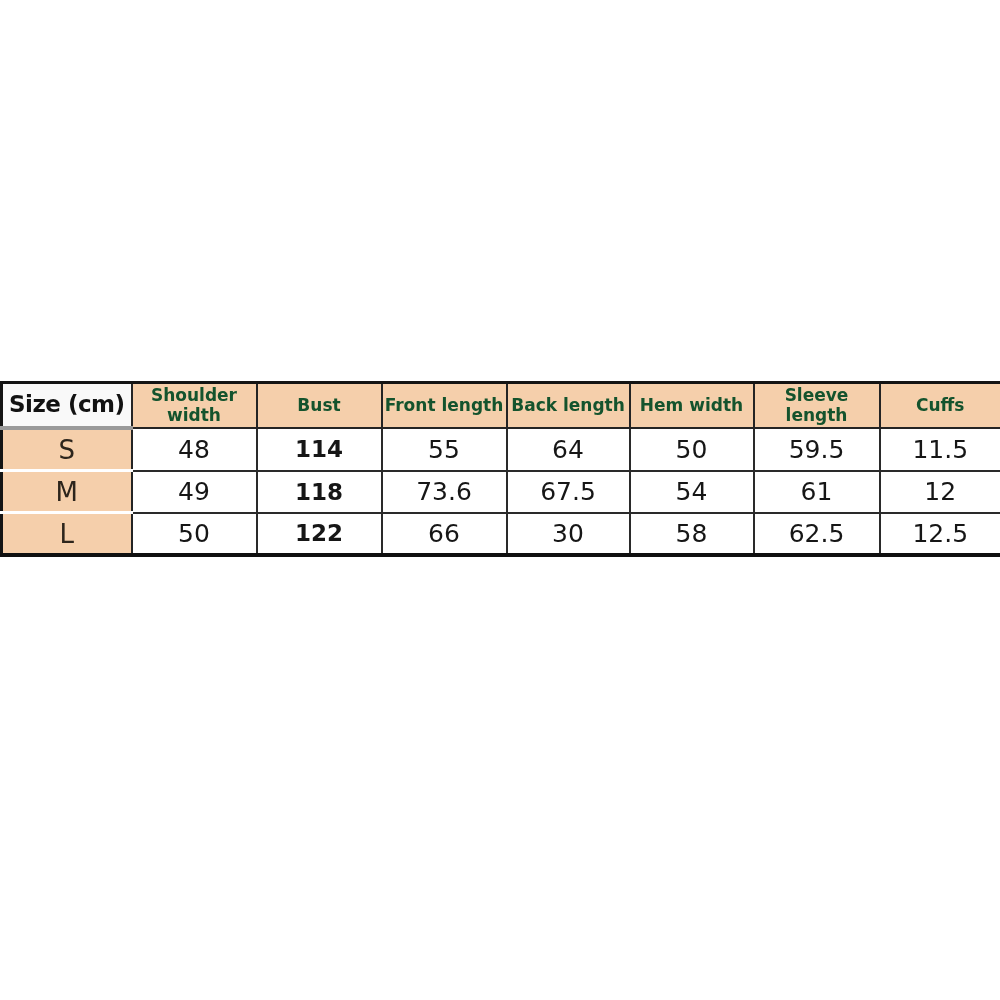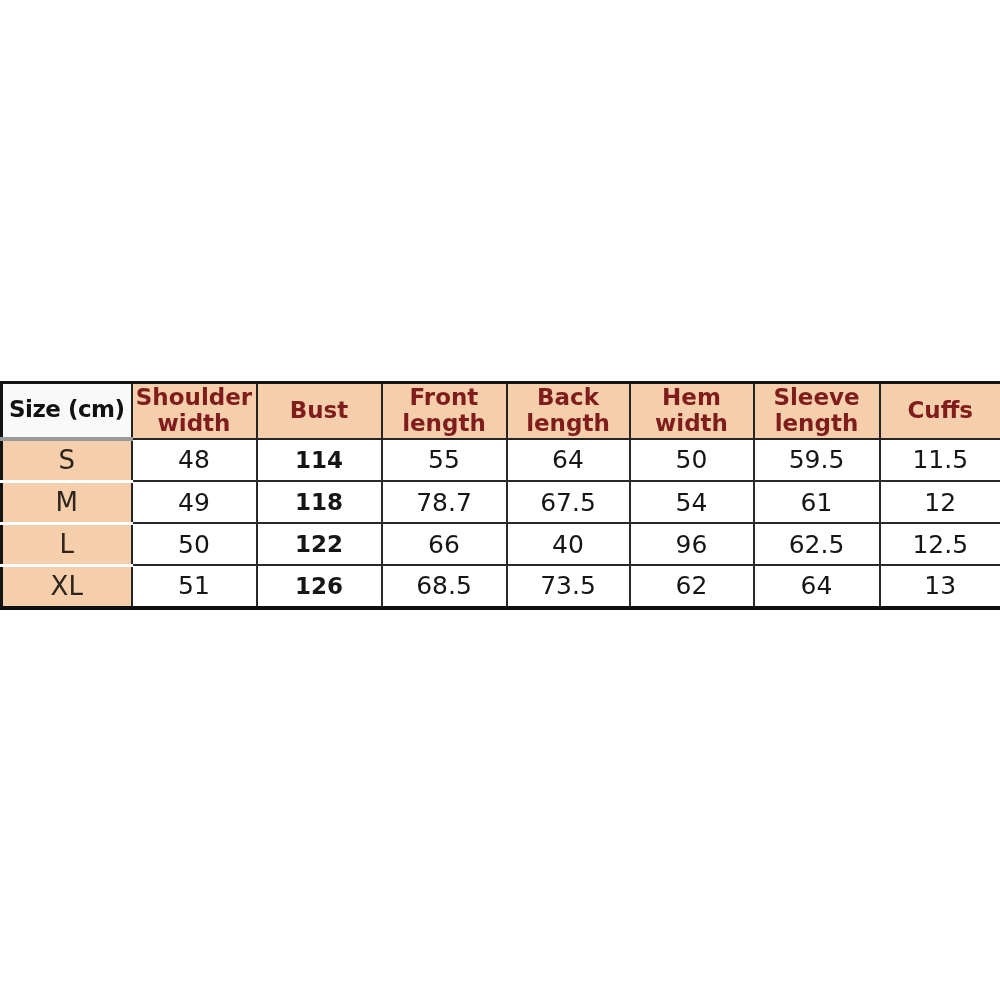--- a/index.html
+++ b/index.html
@@ -35,23 +35,23 @@
     vertical-align: middle;
     overflow: hidden;
     white-space: normal;
   }
   
   tr.header-row th {
     height: 40px;
     background: #f5cfab;
     border: 2px solid #242424;
     font-weight: bold;
-    font-size: 23px;
+    font-size: 17px;
     line-height: 1.12;
-    color: #7f1d1d;
+    color: #14532d;
     padding: 1px 2px;
   }
   tr.header-row th.corner {
     background: #f9f9f9;
     color: #121212;
     font-size: 23px;
     letter-spacing: -0.5px;
     border-top: none;
     border-left: none;
     border-bottom: 4px solid #9a9a9a;
@@ -116,44 +116,34 @@
         <td class="val">64</td>
         <td class="val">50</td>
         <td class="val">59.5</td>
         <td class="val">11.5</td>
       </tr>
 
       <tr class="data-row">
         <th class="size-cell">M</th>
         <td class="val">49</td>
         <td class="val bust">118</td>
-        <td class="val">78.7</td>
+        <td class="val">73.6</td>
         <td class="val">67.5</td>
         <td class="val">54</td>
         <td class="val">61</td>
         <td class="val">12</td>
       </tr>
 
       <tr class="data-row">
         <th class="size-cell">L</th>
         <td class="val">50</td>
         <td class="val bust">122</td>
         <td class="val">66</td>
-        <td class="val">40</td>
-        <td class="val">96</td>
+        <td class="val">30</td>
+        <td class="val">58</td>
         <td class="val">62.5</td>
         <td class="val">12.5</td>
       </tr>
 
-      <tr class="data-row">
-        <th class="size-cell">XL</th>
-        <td class="val">51</td>
-        <td class="val bust">126</td>
-        <td class="val">68.5</td>
-        <td class="val">73.5</td>
-        <td class="val">62</td>
-        <td class="val">64</td>
-        <td class="val">13</td>
-      </tr>
 
     </tbody>
   </table>
 </div>
 
 </body></html>

